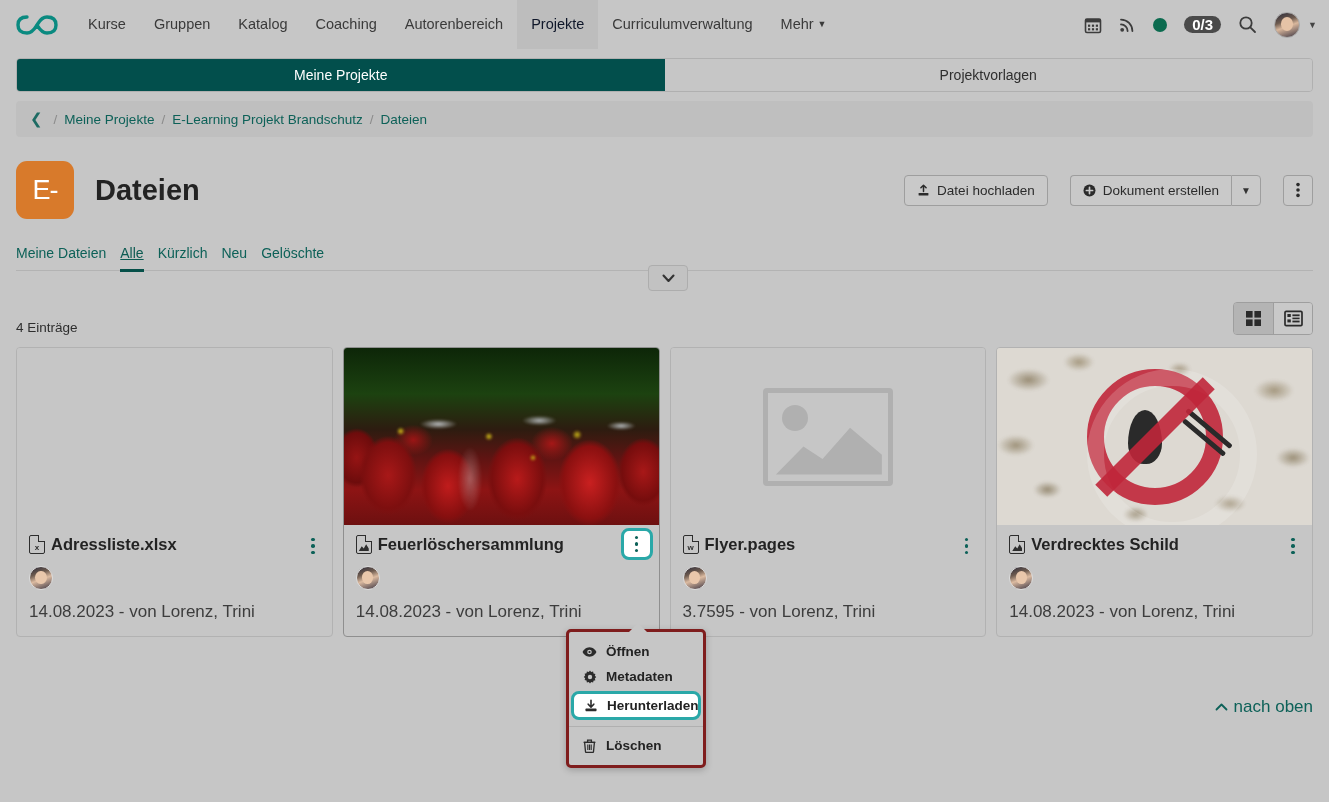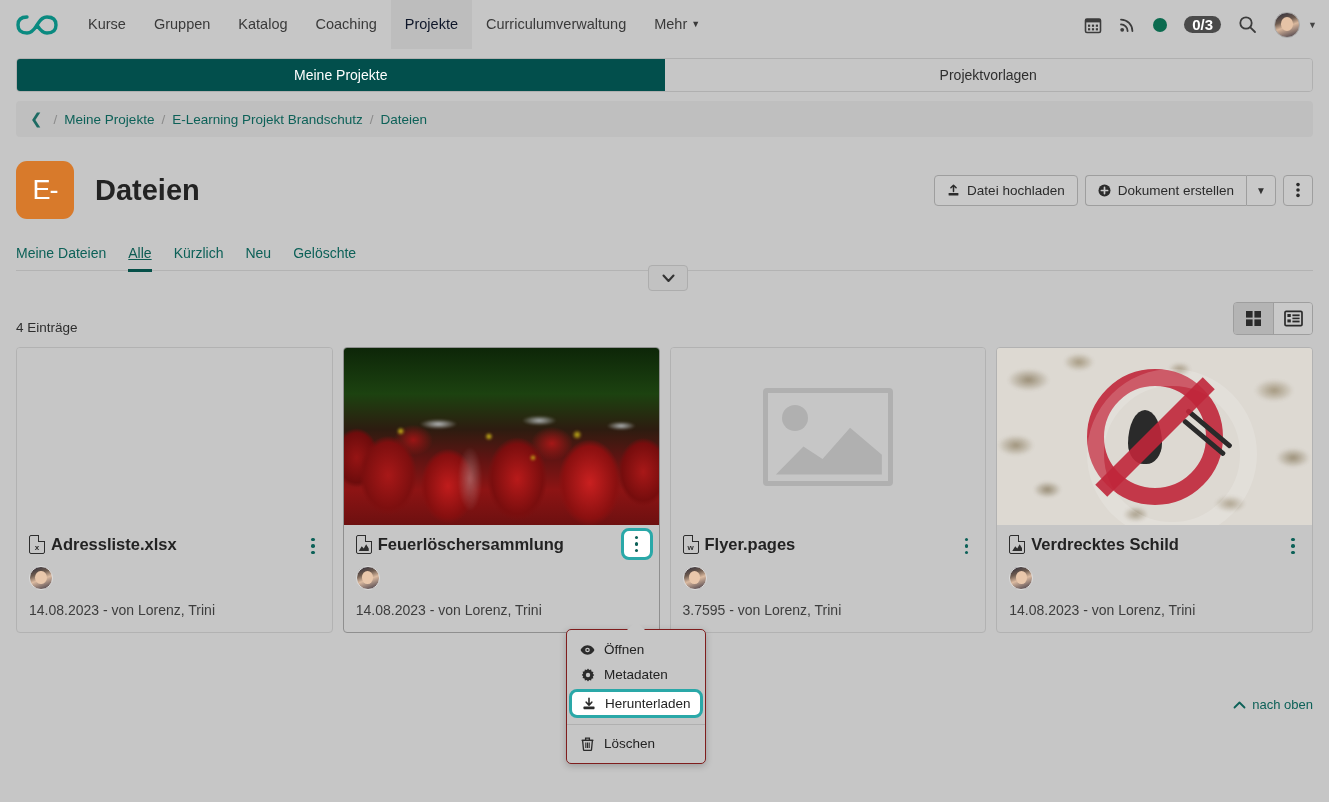--- a/index.html
+++ b/index.html
@@ -71,42 +71,42 @@
   .title-row {
     margin: 22px 16px 0 16px; display: flex; align-items: center; position: relative;
     height: 62px;
   }
   .course-badge {
     width: 58px; height: 58px; border-radius: 11px; background: #d87a2b;
     color: #fff; font-size: 27px; display: flex; align-items: center;
     justify-content: center; font-weight: 400; letter-spacing: -1px;
   }
   .page-title { font-size: 29px; font-weight: bold; color: #232323; margin-left: 21px; }
-  .title-actions { position: absolute; right: 0; display: flex; align-items: center; gap: 7px; }
+  .title-actions { position: absolute; right: 0; display: flex; align-items: center; gap: 22px; }
   .btn {
     height: 31px; background: #c9c9c9; border: 1px solid #9e9e9e; border-radius: 4px;
     display: flex; align-items: center; gap: 7px; padding: 0 12px;
     font-size: 13.5px; color: #2b2b2b; cursor: pointer; white-space: nowrap;
   }
   .btn-split { display: flex; }
   .btn-split .btn { border-radius: 4px 0 0 4px; border-right: none; }
   .btn-caret {
     width: 30px; height: 31px; background: #c9c9c9; border: 1px solid #9e9e9e;
     border-radius: 0 4px 4px 0; display: flex; align-items: center;
     justify-content: center; cursor: pointer; font-size: 10px; color: #333;
   }
   .btn-kebab {
     width: 30px; height: 31px; background: #c9c9c9; border: 1px solid #9e9e9e;
     border-radius: 4px; display: flex; align-items: center; justify-content: center;
     cursor: pointer;
   }
 
   
   .ftabs {
-    margin: 24px 16px 0 16px; display: flex; gap: 22px;
+    margin: 24px 16px 0 16px; display: flex; gap: 14px;
     border-bottom: 1px solid #b3b3b3; position: relative;
   }
   .ftab {
     font-size: 14px; color: #0d6158; padding-bottom: 9px; cursor: pointer;
     position: relative;
   }
   .ftab.active { color: #0d5b52; text-decoration: underline; }
   .ftab.active::after {
     content: ""; position: absolute; left: 0; right: 0; bottom: -2px;
     height: 3px; background: #065049;
@@ -268,66 +268,67 @@
   }
   .card-avatar {
     width: 24px; height: 24px; border-radius: 50%; margin-top: 12px;
     background: linear-gradient(160deg,#2b2b3a 0%,#6d5a4e 32%,#dcbba1 55%,#3a3340 100%);
     border: 1.5px solid #ddd; position: relative; overflow: hidden;
   }
   .card-avatar::after{
     content:""; position:absolute; left:24%; top:16%; width:52%; height:60%;
     border-radius:50%; background:#e9c7ab;
   }
-  .card-meta { font-size: 14px; color: #3d3d3d; margin-top: 12px; }
+  .card-meta { font-size: 17px; color: #3d3d3d; margin-top: 12px; }
 
   
   .ctx-menu {
     position: absolute; left: 566px; top: 629px; width: 140px;
-    background: #c6c6c6; border: 1px solid #7f1d1d; border-radius: 5px;
-    box-shadow: 0 2px 7px rgba(0,0,0,.22); padding: 7px 0; z-index: 30;
+    background: #c6c6c6; border: 3px solid #7f1d1d; border-radius: 5px;
+    box-shadow: 0 2px 7px rgba(0,0,0,.22); padding: 7px 0; z-index: 30; font-weight: bold;
   }
   .ctx-menu::before {
     content: ""; position: absolute; left: 60px; top: -9px;
     width: 0; height: 0; border-left: 9px solid transparent;
     border-right: 9px solid transparent; border-bottom: 9px solid #c6c6c6;
   }
   .ctx-item {
     display: flex; align-items: center; gap: 9px; padding: 5px 13px;
     font-size: 13.5px; color: #232323; cursor: pointer; position: relative;
   }
   .ctx-item.selected {
     background: #fff; border: 3px solid #2aa8a8; border-radius: 8px;
     margin: 2px 2px; padding: 4px 10px;
   }
   .ctx-sep { height: 1px; background: #b0b0b0; margin: 6px 0; }
   .ctx-ico { width: 15px; display: flex; align-items: center; justify-content: center; color: #2b2b2b; }
 
   
   .to-top {
     position: absolute; right: 16px; top: 697px;
-    font-size: 13px; color: #0d6158; cursor: pointer;
+    font-size: 17px; color: #0d6158; cursor: pointer;
     display: flex; align-items: center; gap: 6px;
   }
   svg { display: block; }
 </style>
 </head>
 <body>
 
 <div class="topnav">
   <div class="logo">
     <svg width="42" height="24" viewBox="0 0 42 24">
       <path d="M11 4 C4 4 2 8 2 12 C2 16 4 20 11 20 C17 20 19 15 21 12 C23 9 25 4 31 4 C38 4 40 8 40 12 C40 16 38 20 31 20 C25 20 23 15 21 12" fill="none" stroke="#0a8a80" stroke-width="3.4" stroke-linecap="round"></path>
     </svg>
   </div>
   <div class="nav-items">
     <div class="nav-item"><span>Kurse</span></div>
     <div class="nav-item"><span>Gruppen</span></div>
     <div class="nav-item"><span>Katalog</span></div>
     <div class="nav-item"><span>Coaching</span></div>
+    <div class="nav-item"><span>Autorenbereich</span></div>
     <div class="nav-item active"><span>Projekte</span></div>
     <div class="nav-item"><span>Curriculumverwaltung</span></div>
     <div class="nav-item"><span>Mehr</span><span class="caret">▼</span></div>
   </div>
   <div class="nav-right">
     <span class="nav-ico">
       <svg width="18" height="18" viewBox="0 0 18 18">
           <rect x="1.5" y="3" width="15" height="13.5" rx="1.4" fill="none" stroke="#3c3c3c" stroke-width="1.6"></rect>
           <rect x="1.5" y="3" width="15" height="3.4" fill="#3c3c3c"></rect>
           <rect x="4" y="8.6" width="2.2" height="2.2" fill="#3c3c3c"></rect>

